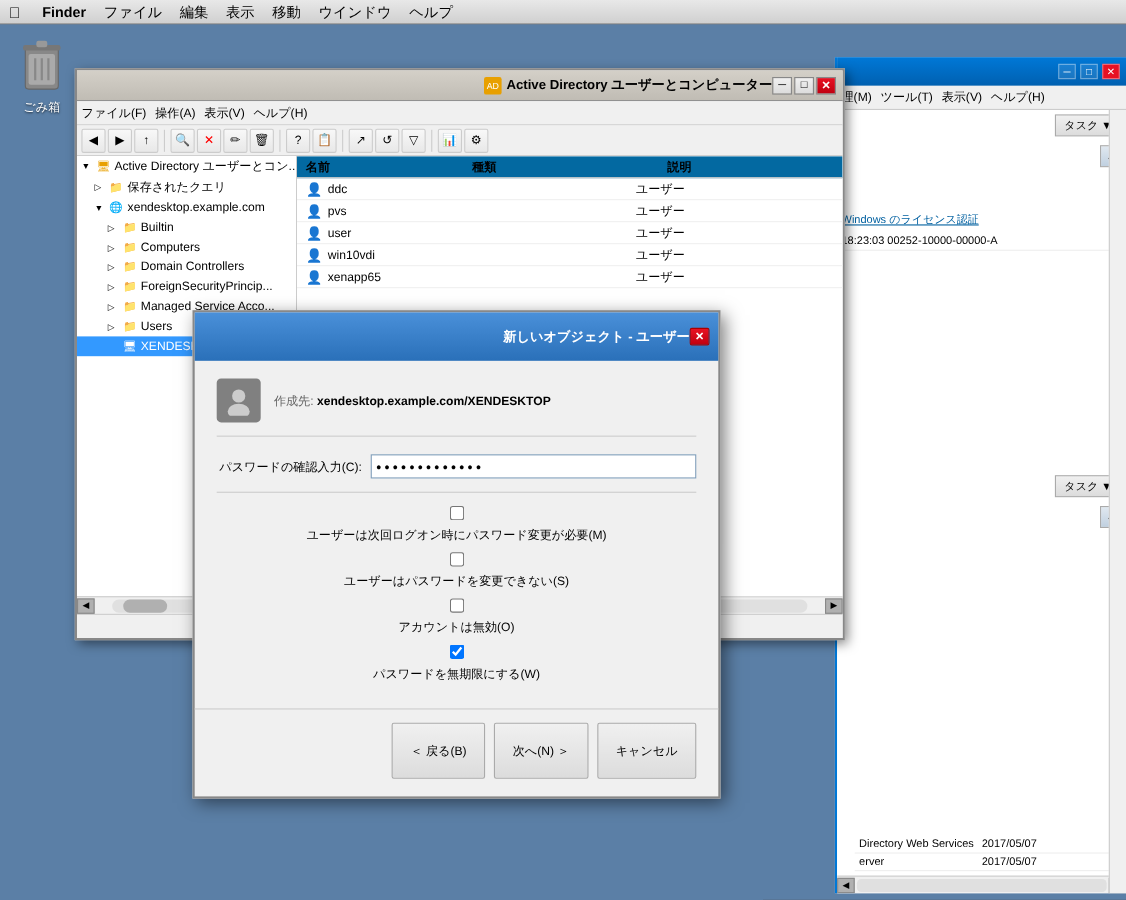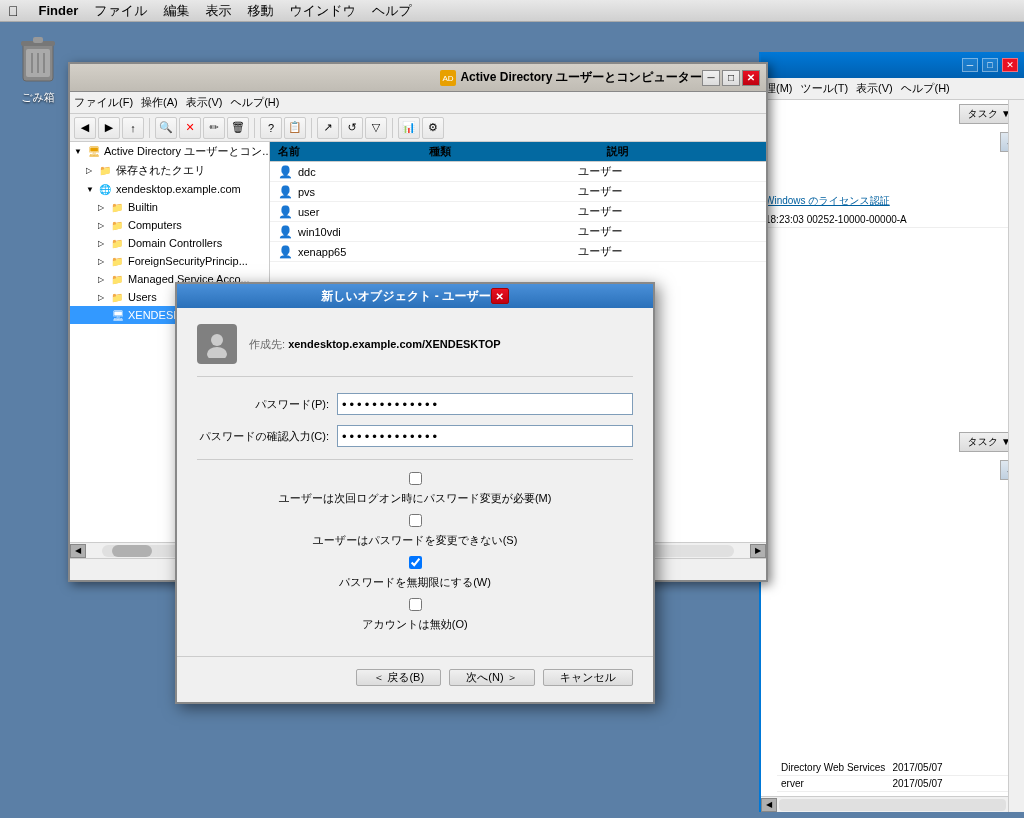--- a/index.html
+++ b/index.html
@@ -282,26 +282,26 @@
       position: absolute;
       top: 260px;
       left: 175px;
       width: 480px;
       background: #f0f0f0;
       border: 2px solid #888;
       box-shadow: 4px 4px 15px rgba(0,0,0,0.5);
       z-index: 30;
     }
     .dialog-titlebar {
-      height: 24px;
+      height: 44px;
       background: linear-gradient(to bottom, #4a90d9, #2a70b9);
       display: flex;
       align-items: center;
       padding: 0 8px;
-      justify-content: center;
+      justify-content: flex-end;
     }
     .dialog-title {
       font-size: 12px;
       color: white;
       font-weight: bold;
     }
     .dialog-close-btn {
       width: 18px;
       height: 16px;
       background: linear-gradient(to bottom, #e81123, #c00010);
@@ -391,21 +391,21 @@
       cursor: pointer;
     }
     .dialog-footer {
       display: flex;
       justify-content: flex-end;
       gap: 8px;
       padding: 12px 20px 16px;
       border-top: 1px solid #ccc;
     }
     .dialog-btn {
-      padding: 0 16px;
+      padding: 17px 16px;
       font-size: 11px;
       background: linear-gradient(to bottom, #f0f0f0, #dcdcdc);
       border: 1px solid #aaa;
       cursor: pointer;
       border-radius: 2px;
       min-width: 70px;
     }
 
     
     .server-window {
@@ -797,48 +797,44 @@
             <circle cx="14" cy="10" r="6" fill="#ccc"></circle>
             <ellipse cx="14" cy="24" rx="10" ry="7" fill="#ccc"></ellipse>
           </svg>
         </div>
         <div class="dialog-create-info">
           <span class="dialog-create-label">作成先:</span>
           <span class="dialog-create-path">xendesktop.example.com/XENDESKTOP</span>
         </div>
       </div>
 
-      <div class="dialog-field">
-        <div class="dialog-field-label">パスワード(P):</div>
-        <input type="password" class="dialog-field-input" value="password12345" style="letter-spacing: 3px;">
-      </div>
 
       <div class="dialog-field">
         <div class="dialog-field-label">パスワードの確認入力(C):</div>
         <input type="password" class="dialog-field-input" value="password12345" style="letter-spacing: 3px;">
       </div>
 
       <div class="dialog-separator"></div>
 
       <div class="dialog-checkboxes">
         <div class="dialog-checkbox-row">
           <input type="checkbox" style="">
           <span>ユーザーは次回ログオン時にパスワード変更が必要(M)</span>
         </div>
         <div class="dialog-checkbox-row">
           <input type="checkbox" style="">
           <span>ユーザーはパスワードを変更できない(S)</span>
         </div>
         <div class="dialog-checkbox-row">
+          <input type="checkbox" style="">
+          <span>アカウントは無効(O)</span>
+        </div>
+        <div class="dialog-checkbox-row">
           <input type="checkbox" checked="" style="">
           <span>パスワードを無期限にする(W)</span>
-        </div>
-        <div class="dialog-checkbox-row">
-          <input type="checkbox" style="">
-          <span>アカウントは無効(O)</span>
         </div>
       </div>
     </div>
 
     <div class="dialog-footer">
       <button class="dialog-btn">＜ 戻る(B)</button>
       <button class="dialog-btn">次へ(N) ＞</button>
       <button class="dialog-btn">キャンセル</button>
     </div>
   </div>

